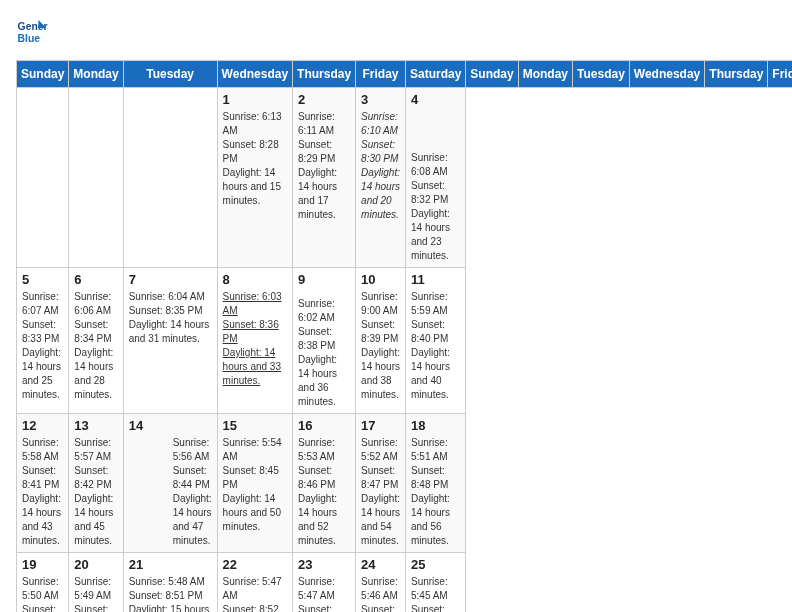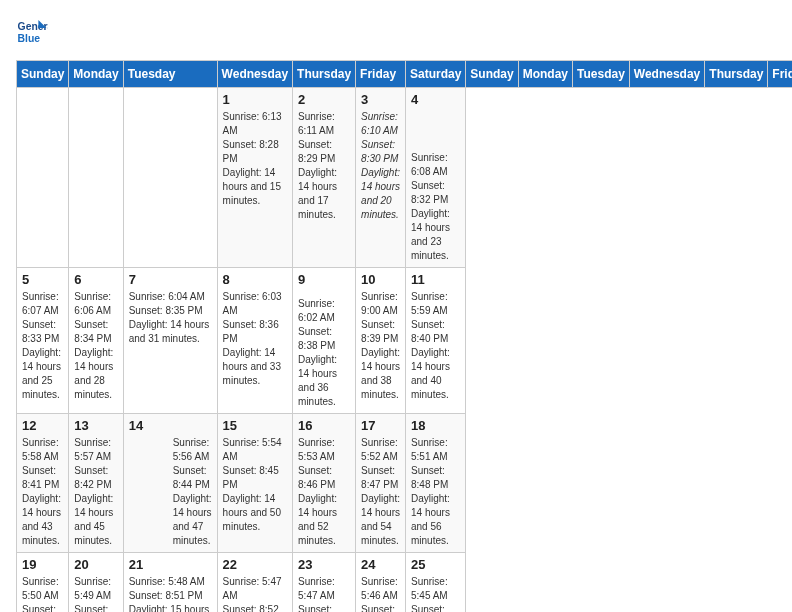--- a/index.html
+++ b/index.html
@@ -41,21 +41,21 @@
       width: 100%;
       border-collapse: collapse;
       font-size: 11px;
     }
     thead th {
       background: #1a6cbf;
       color: #fff;
       padding: 6px 4px;
       font-size: 12px;
       font-weight: bold;
-      text-align: left;
+      text-align: center;
       border: 1px solid #ccc;
     }
     tbody td {
       vertical-align: top;
       border: 1px solid #ccc;
       padding: 4px 5px;
       height: 90px;
       width: calc(100% / 7);
       background: #fff;
     }
@@ -158,21 +158,21 @@
 Daylight: 14 hours and 28 minutes.</div>
         </td>
         <td>
           <span class="day-num">7</span>
           <div class="cell-info" style="white-space: pre-line;">Sunrise: 6:04 AM
 Sunset: 8:35 PM
 Daylight: 14 hours and 31 minutes.</div>
         </td>
         <td>
           <span class="day-num">8</span>
-          <div class="cell-info" style="white-space: pre-line;">Sunrise: 6:03 AM
+          <div class="cell-info" style="white-space: pre-line; text-decoration: underline;">Sunrise: 6:03 AM
 Sunset: 8:36 PM
 Daylight: 14 hours and 33 minutes.</div>
         </td>
         <td>
           <span class="day-num">9</span>
           <div class="cell-info" style="white-space: pre-line; margin-top: 10px;">Sunrise: 6:02 AM
 Sunset: 8:38 PM
 Daylight: 14 hours and 36 minutes.</div>
         </td>
         <td>

